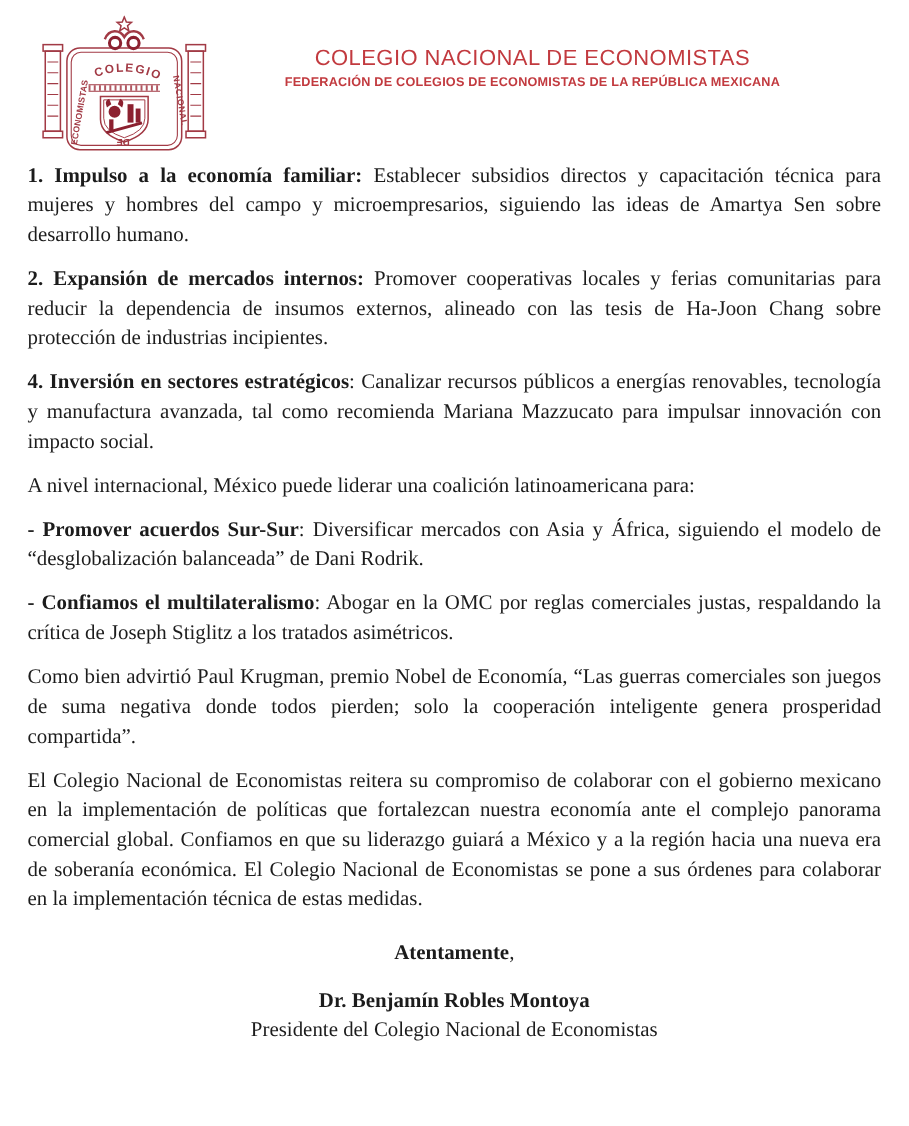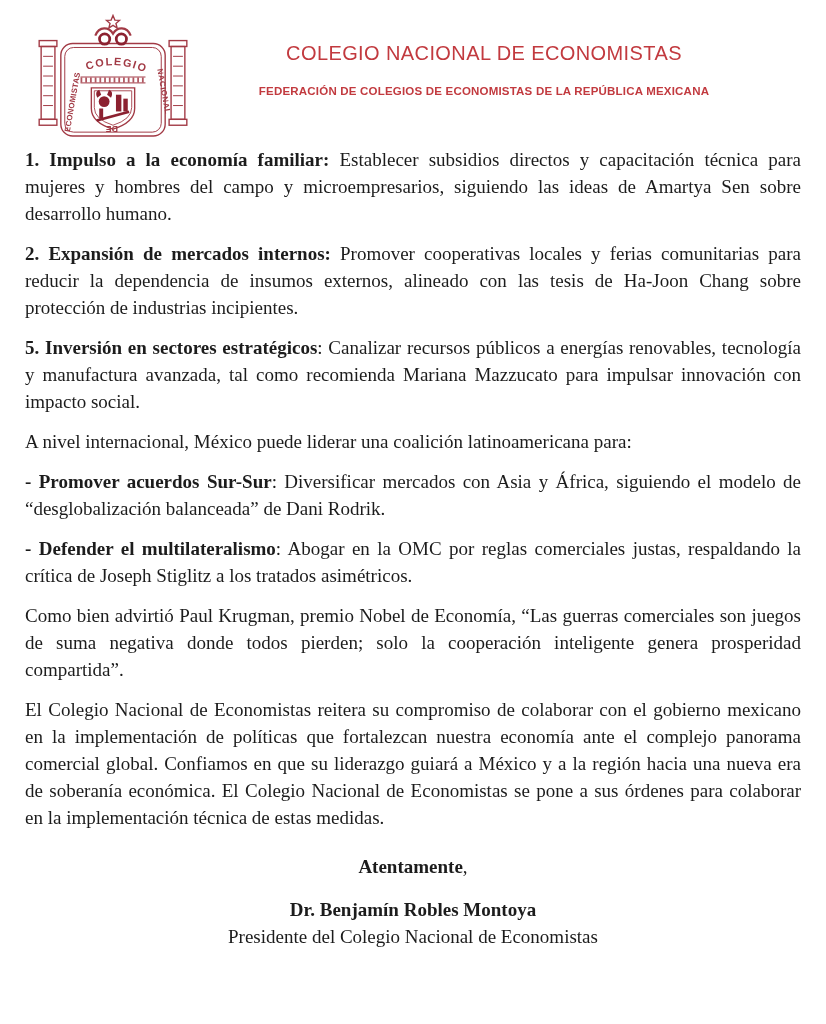--- a/index.html
+++ b/index.html
@@ -11,21 +11,21 @@
   
   .header{display:flex;align-items:flex-start;padding:14px 22px 0 34px;height:136px;box-sizing:border-box;}
   .logo-wrap{flex:0 0 auto;}
   .header-text{flex:1 1 auto;text-align:center;padding-top:28px;padding-right:28px;}
   .title{
     font-family:"Liberation Sans",sans-serif;font-size:20px;font-weight:500;
     letter-spacing:.4px;color:#c23a3f;margin:0;line-height:1.15;
   }
   .subtitle{
     font-family:"Liberation Sans",sans-serif;font-size:11.5px;font-weight:700;
-    letter-spacing:.2px;color:#c23a3f;margin:20px 0 0;line-height:1.2;
+    letter-spacing:.2px;color:#c23a3f;margin:4px 0 0;line-height:1.2;
   }
   
   .letter{padding:10px 25px 0 25px;font-size:19px;line-height:27px;text-align:justify;}
   .letter p{margin:0 0 13px 0;}
   b.lead{font-weight:700;}
   
   .sig{text-align:center;}
   .sig-closing{margin:22px 0 16px 0;font-weight:700;}
   .sig-closing .comma{font-weight:400;}
   .sig-name{font-weight:700;line-height:27px;}
@@ -104,28 +104,28 @@
       <div class="subtitle">FEDERACIÓN DE COLEGIOS DE ECONOMISTAS DE LA REPÚBLICA MEXICANA</div>
     </div>
   </div>
 
   <div class="letter">
 
     <p><b class="lead">1. Impulso a la economía familiar:</b><span> Establecer subsidios directos y capacitación técnica para mujeres y hombres del campo y microempresarios, siguiendo las ideas de Amartya Sen sobre desarrollo humano.</span></p>
 
     <p><b class="lead">2. Expansión de mercados internos:</b><span> Promover cooperativas locales y ferias comunitarias para reducir la dependencia de insumos externos, alineado con las tesis de Ha-Joon Chang sobre protección de industrias incipientes.</span></p>
 
-    <p><b class="lead">5. Inversión en sectores estratégicos</b><span>: Canalizar recursos públicos a energías renovables, tecnología y manufactura avanzada, tal como recomienda Mariana Mazzucato para impulsar innovación con impacto social.</span></p>
+    <p><b class="lead">4. Inversión en sectores estratégicos</b><span>: Canalizar recursos públicos a energías renovables, tecnología y manufactura avanzada, tal como recomienda Mariana Mazzucato para impulsar innovación con impacto social.</span></p>
 
     <p>A nivel internacional, México puede liderar una coalición latinoamericana para:</p>
 
 
     <p><b class="lead">- Promover acuerdos Sur-Sur</b><span>: Diversificar mercados con Asia y África, siguiendo el modelo de “desglobalización balanceada” de Dani Rodrik.</span></p>
 
-    <p><b class="lead">- Defender el multilateralismo</b><span>: Abogar en la OMC por reglas comerciales justas, respaldando la crítica de Joseph Stiglitz a los tratados asimétricos.</span></p>
+    <p><b class="lead">- Confiamos el multilateralismo</b><span>: Abogar en la OMC por reglas comerciales justas, respaldando la crítica de Joseph Stiglitz a los tratados asimétricos.</span></p>
 
     <p>Como bien advirtió Paul Krugman, premio Nobel de Economía, “Las guerras comerciales son juegos de suma negativa donde todos pierden; solo la cooperación inteligente genera prosperidad compartida”.</p>
 
     <p>El Colegio Nacional de Economistas reitera su compromiso de colaborar con el gobierno mexicano en la implementación de políticas que fortalezcan nuestra economía ante el complejo panorama comercial global. Confiamos en que su liderazgo guiará a México y a la región hacia una nueva era de soberanía económica. El Colegio Nacional de Economistas se pone a sus órdenes para colaborar en la implementación técnica de estas medidas.</p>
 
     <div class="sig">
       <div class="sig-closing"><span>Atentamente</span><span class="comma">,</span></div>
       <div class="sig-name">Dr. Benjamín Robles Montoya</div>
       <div class="sig-role">Presidente del Colegio Nacional de Economistas</div>
     </div>

